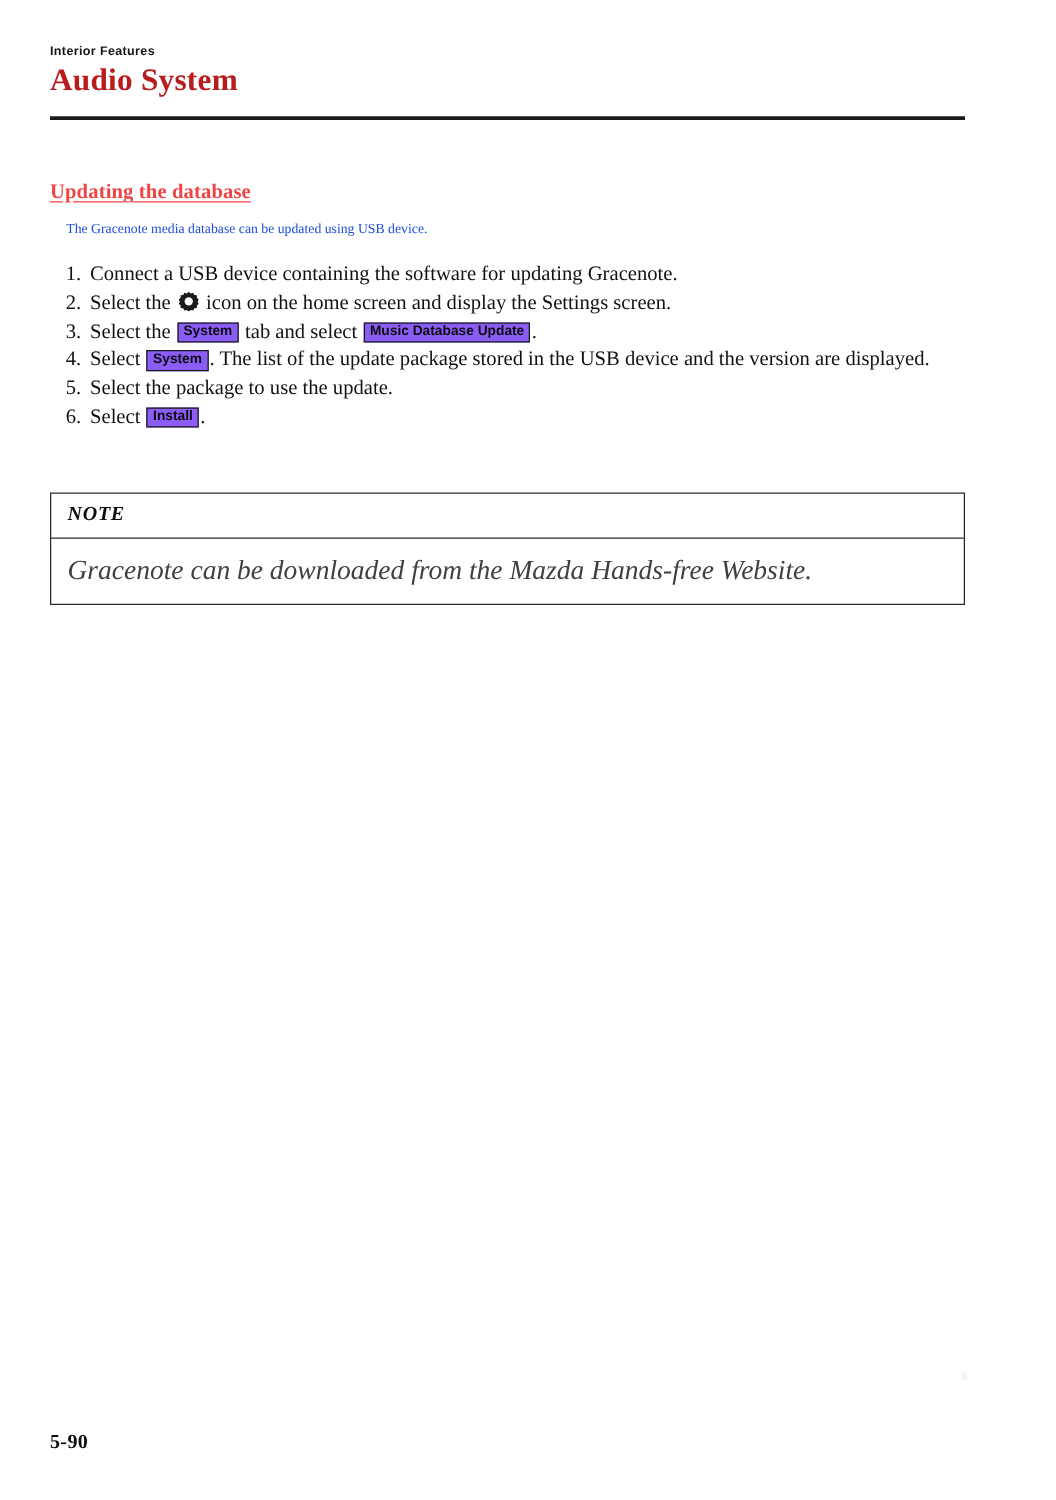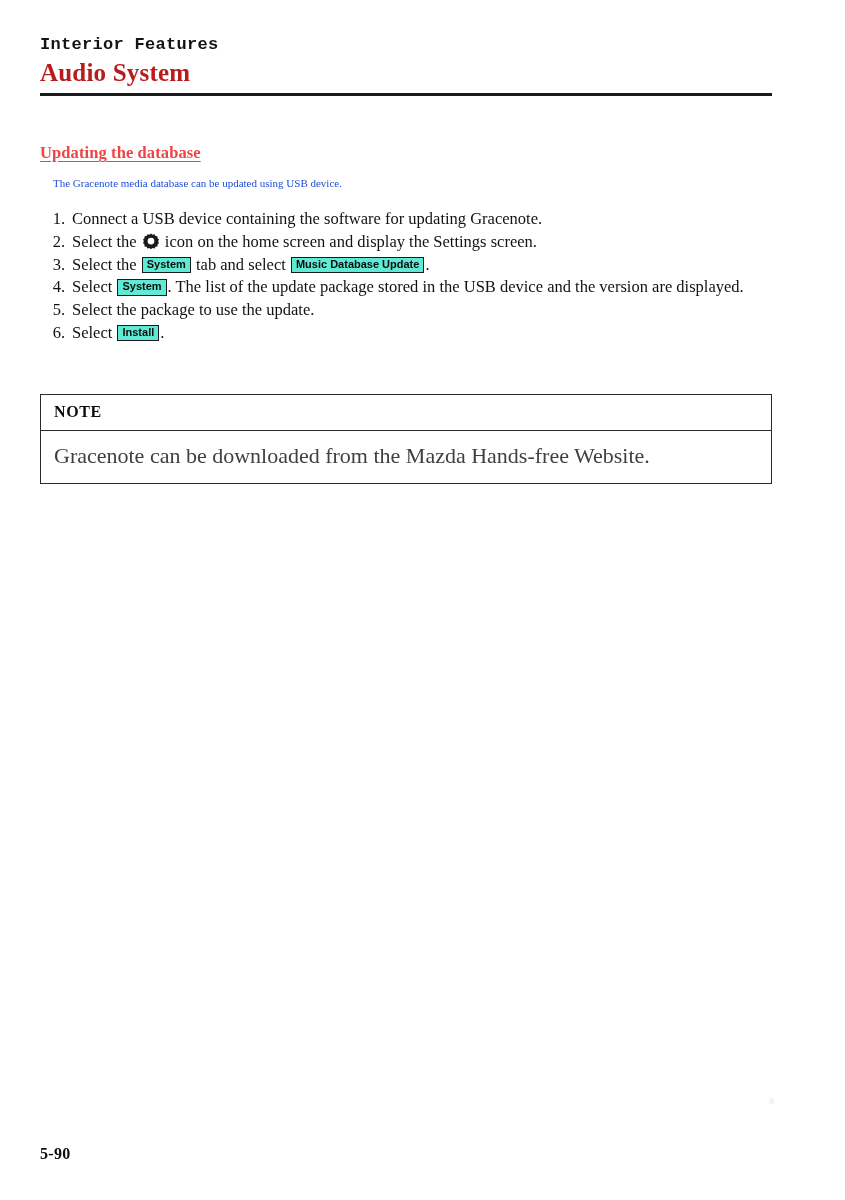--- a/index.html
+++ b/index.html
@@ -25,22 +25,22 @@
   }
 
   
   .header {
     position: absolute;
     left: 40px;
     top: 36px;
     width: 732px;
   }
   .eyebrow {
-    font-family: Liberation Mono, monospace;
-    font-size: 17px;
+    font-family: Liberation Sans, sans-serif;
+    font-size: 10px;
     font-weight: bold;
     letter-spacing: 0.3px;
     color: #141414;
     line-height: 1.1;
     margin: 0 0 4px 0;
   }
   .chapter-title {
     font-family: "Liberation Serif", "DejaVu Serif", serif;
     font-size: 25px;
     font-weight: bold;
@@ -115,21 +115,21 @@
     border: 1px solid #1a1a1a;
     font-family: "Liberation Sans", "DejaVu Sans", sans-serif;
     font-weight: bold;
     font-size: 11px;
     line-height: 1.05;
     padding: 1px 4px 2px 4px;
     margin: 0 1px;
     vertical-align: 2px;
     color: #0c0c0c;
     white-space: nowrap;
-    background: #5eead4;
+    background: #8b5cf6;
   }
 
   
   .gear-icon {
     display: inline-block;
     width: 16px;
     height: 16px;
     vertical-align: -2px;
     margin: 0 2px;
   }
@@ -137,20 +137,21 @@
 
   
   .note-box {
     position: absolute;
     left: 40px;
     top: 394px;
     width: 732px;
     border: 1px solid #2a2a2a;
     box-sizing: border-box;
     background: #ffffff;
+    font-style: italic;
   }
   .note-head {
     border-bottom: 1px solid #2a2a2a;
     padding: 8px 0 9px 13px;
     font-size: 16px;
     font-weight: bold;
     letter-spacing: 0.6px;
     color: #0d0d0d;
   }
   .note-body {

